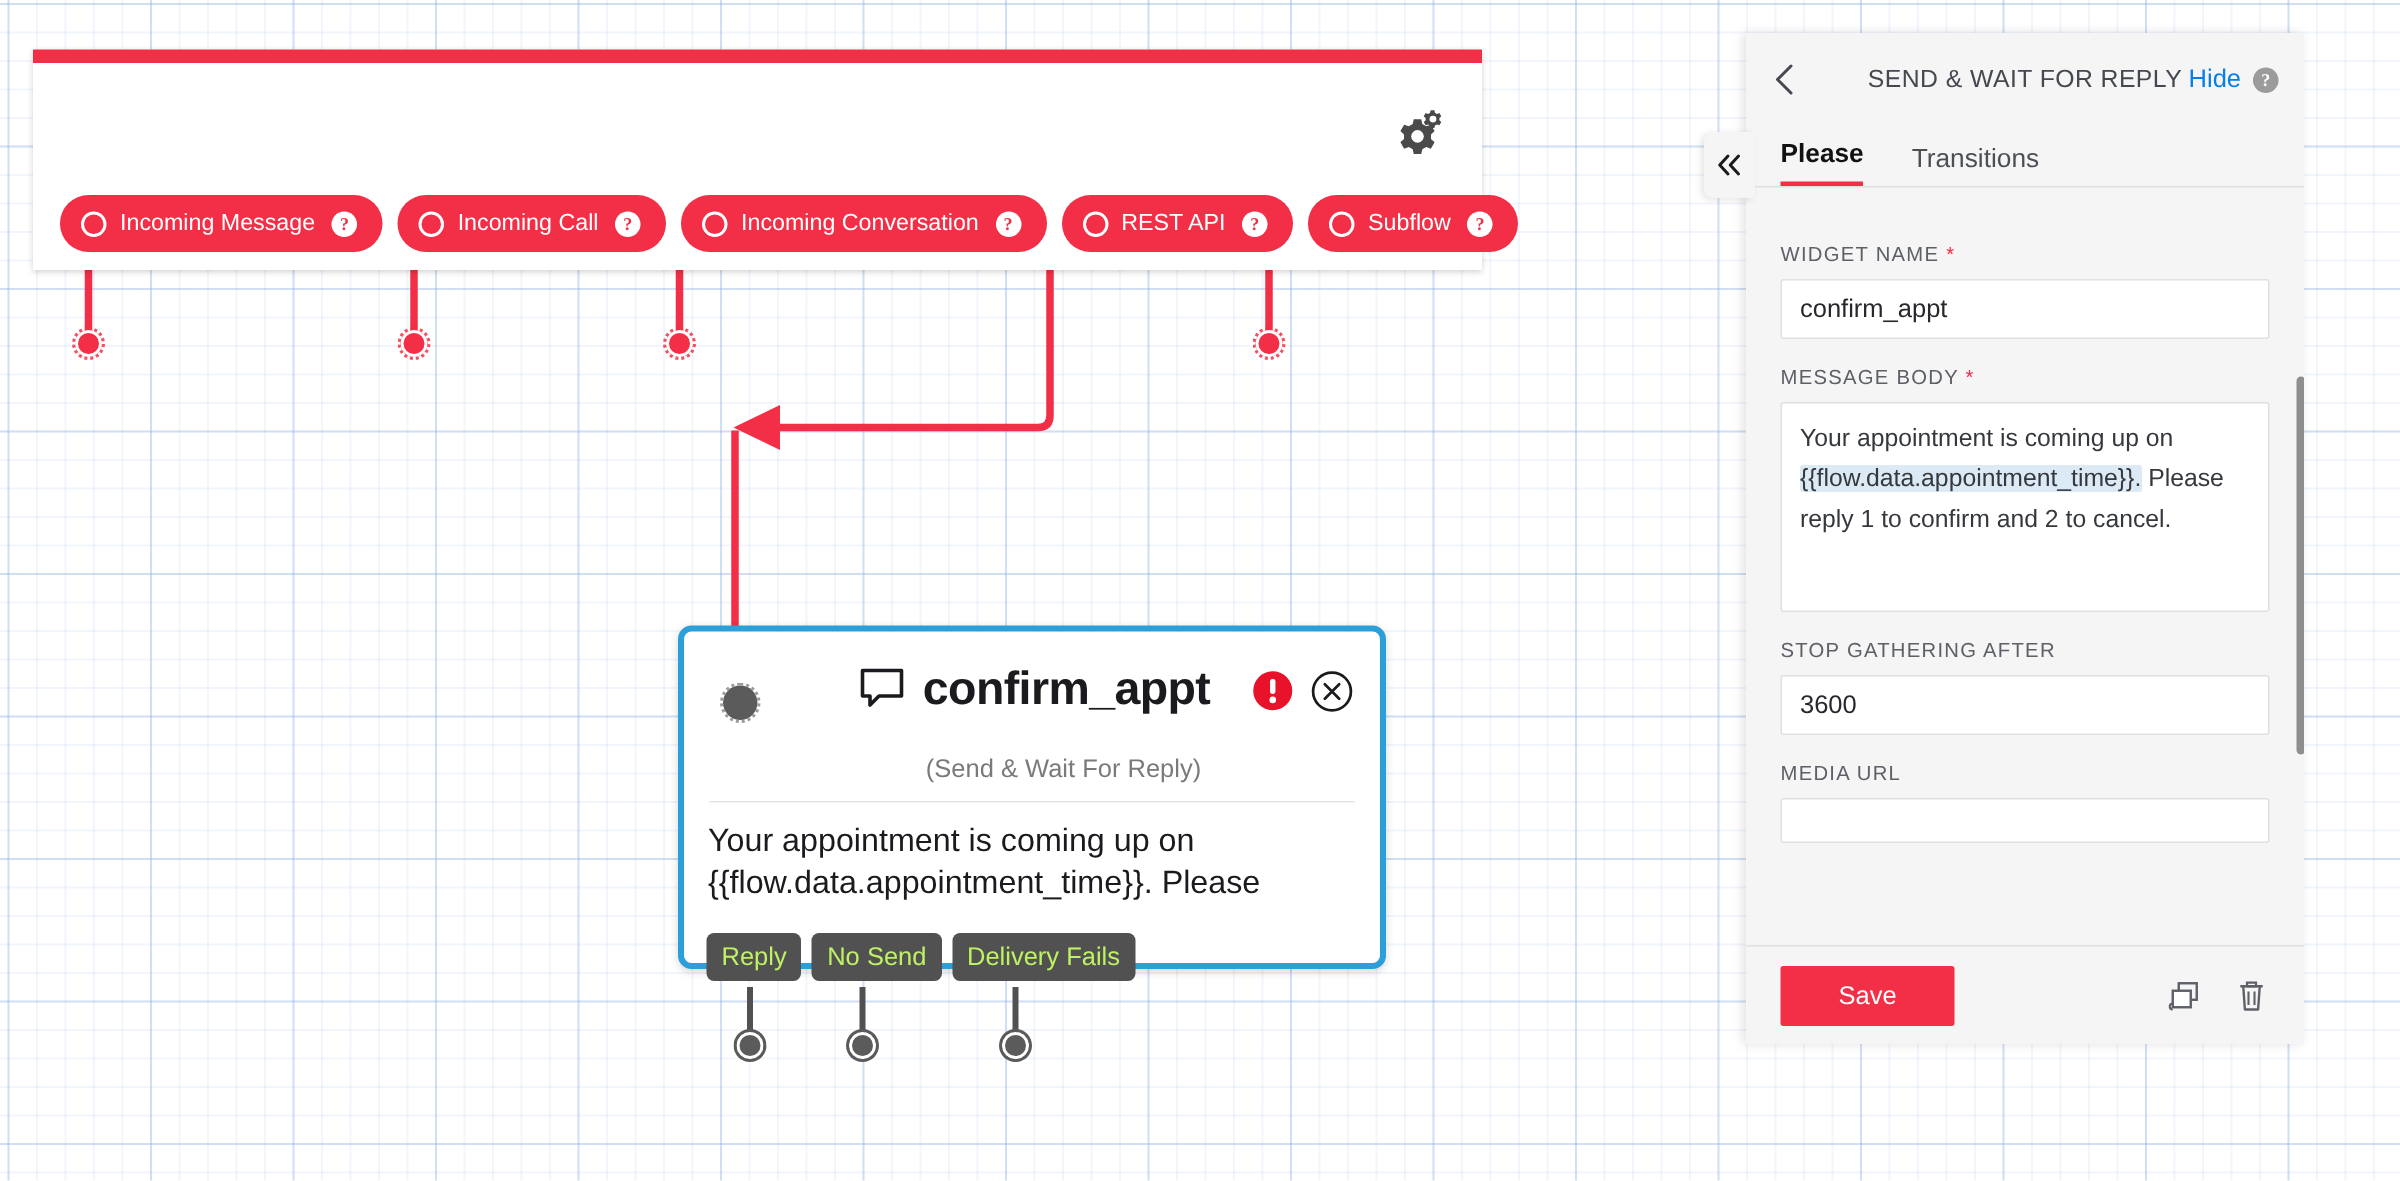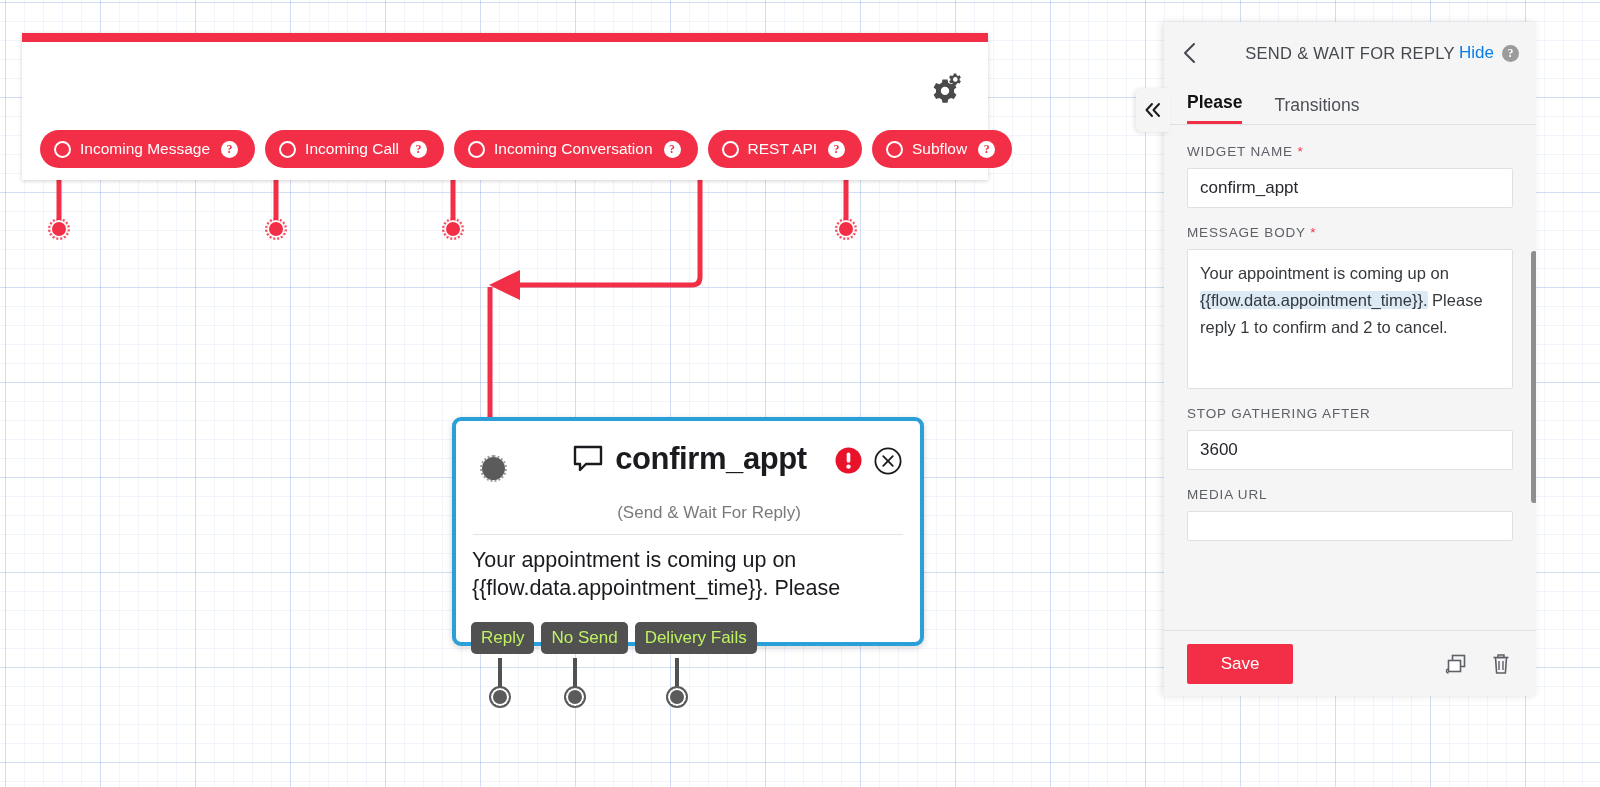--- a/index.html
+++ b/index.html
@@ -189,21 +189,21 @@
     padding-bottom: 8px; font-size: 17.5px; color: #4c4f56; cursor: pointer;
   }
   .tab.active { color: #111214; font-weight: bold; border-bottom: 3px solid #f22f46; }
 
   #panel-body {
     position: relative; flex: 1 1 auto; overflow: hidden;
     padding: 19px 23px 0 23px;
   }
   .field-label {
     font-size: 13.5px; color: #5d6067; letter-spacing: 0.85px;
-    text-transform: uppercase; margin-bottom: 9px;
+    text-transform: uppercase; margin-bottom: 9px; margin-top: 18px;
   }
   .req { color: #f22f46; }
   .text-input {
     width: 100%; height: 40px;
     background: #ffffff; border: 1px solid #e0e0e0;
     border-radius: 2px; padding: 0 12px;
     font-size: 17px; color: #26282c;
     display: flex; align-items: center;
     font-family: "Liberation Sans", sans-serif;
   }
@@ -227,21 +227,21 @@
   }
 
   #panel-footer {
     position: relative; flex: 0 0 auto; height: 66px;
     border-top: 1px solid #e0e0e0;
     display: flex; align-items: center; padding: 0 23px;
   }
   #save-button {
     background: #f22f46; color: #ffffff;
     border: none; border-radius: 2px;
-    width: 106px; height: 40px;
+    width: 116px; height: 40px;
     font-size: 17px; cursor: pointer;
     font-family: "Liberation Sans", sans-serif;
   }
   #footer-icons {
     margin-left: auto; display: flex; align-items: center; gap: 20px;
   }
   .footer-icon { width: 24px; height: 24px; cursor: pointer; }
 
   
   #panel-collapse-tab {

